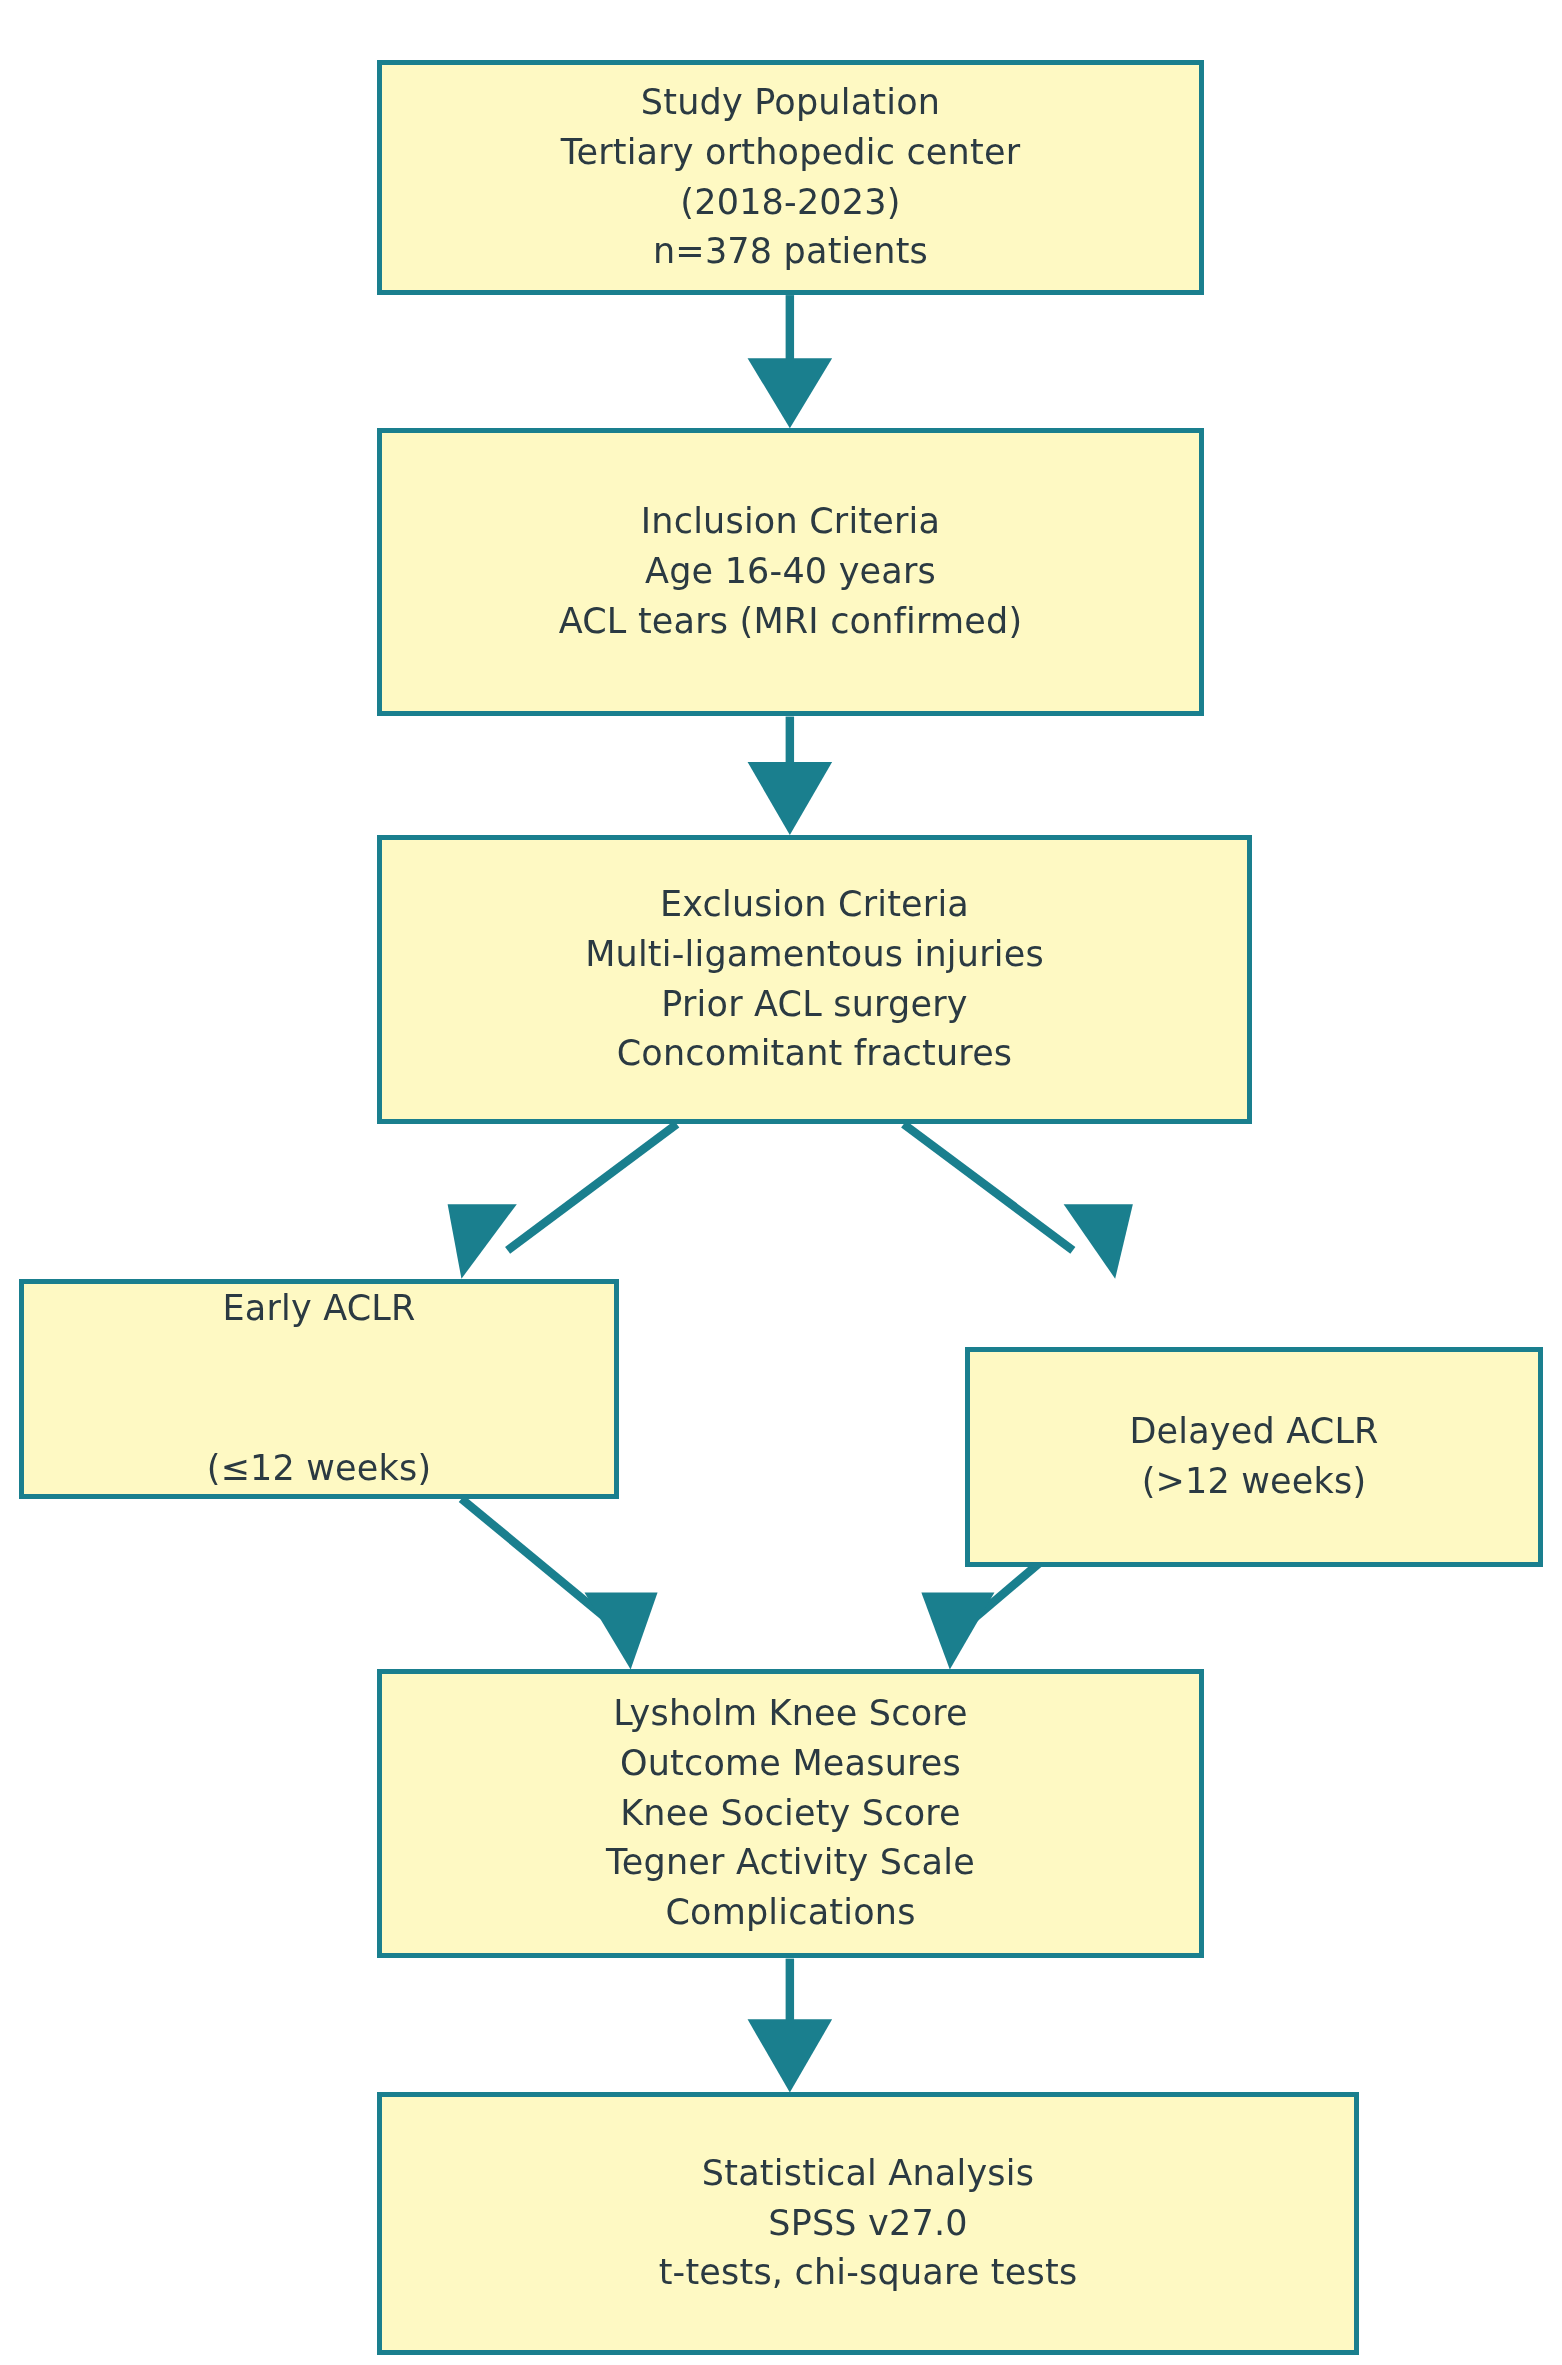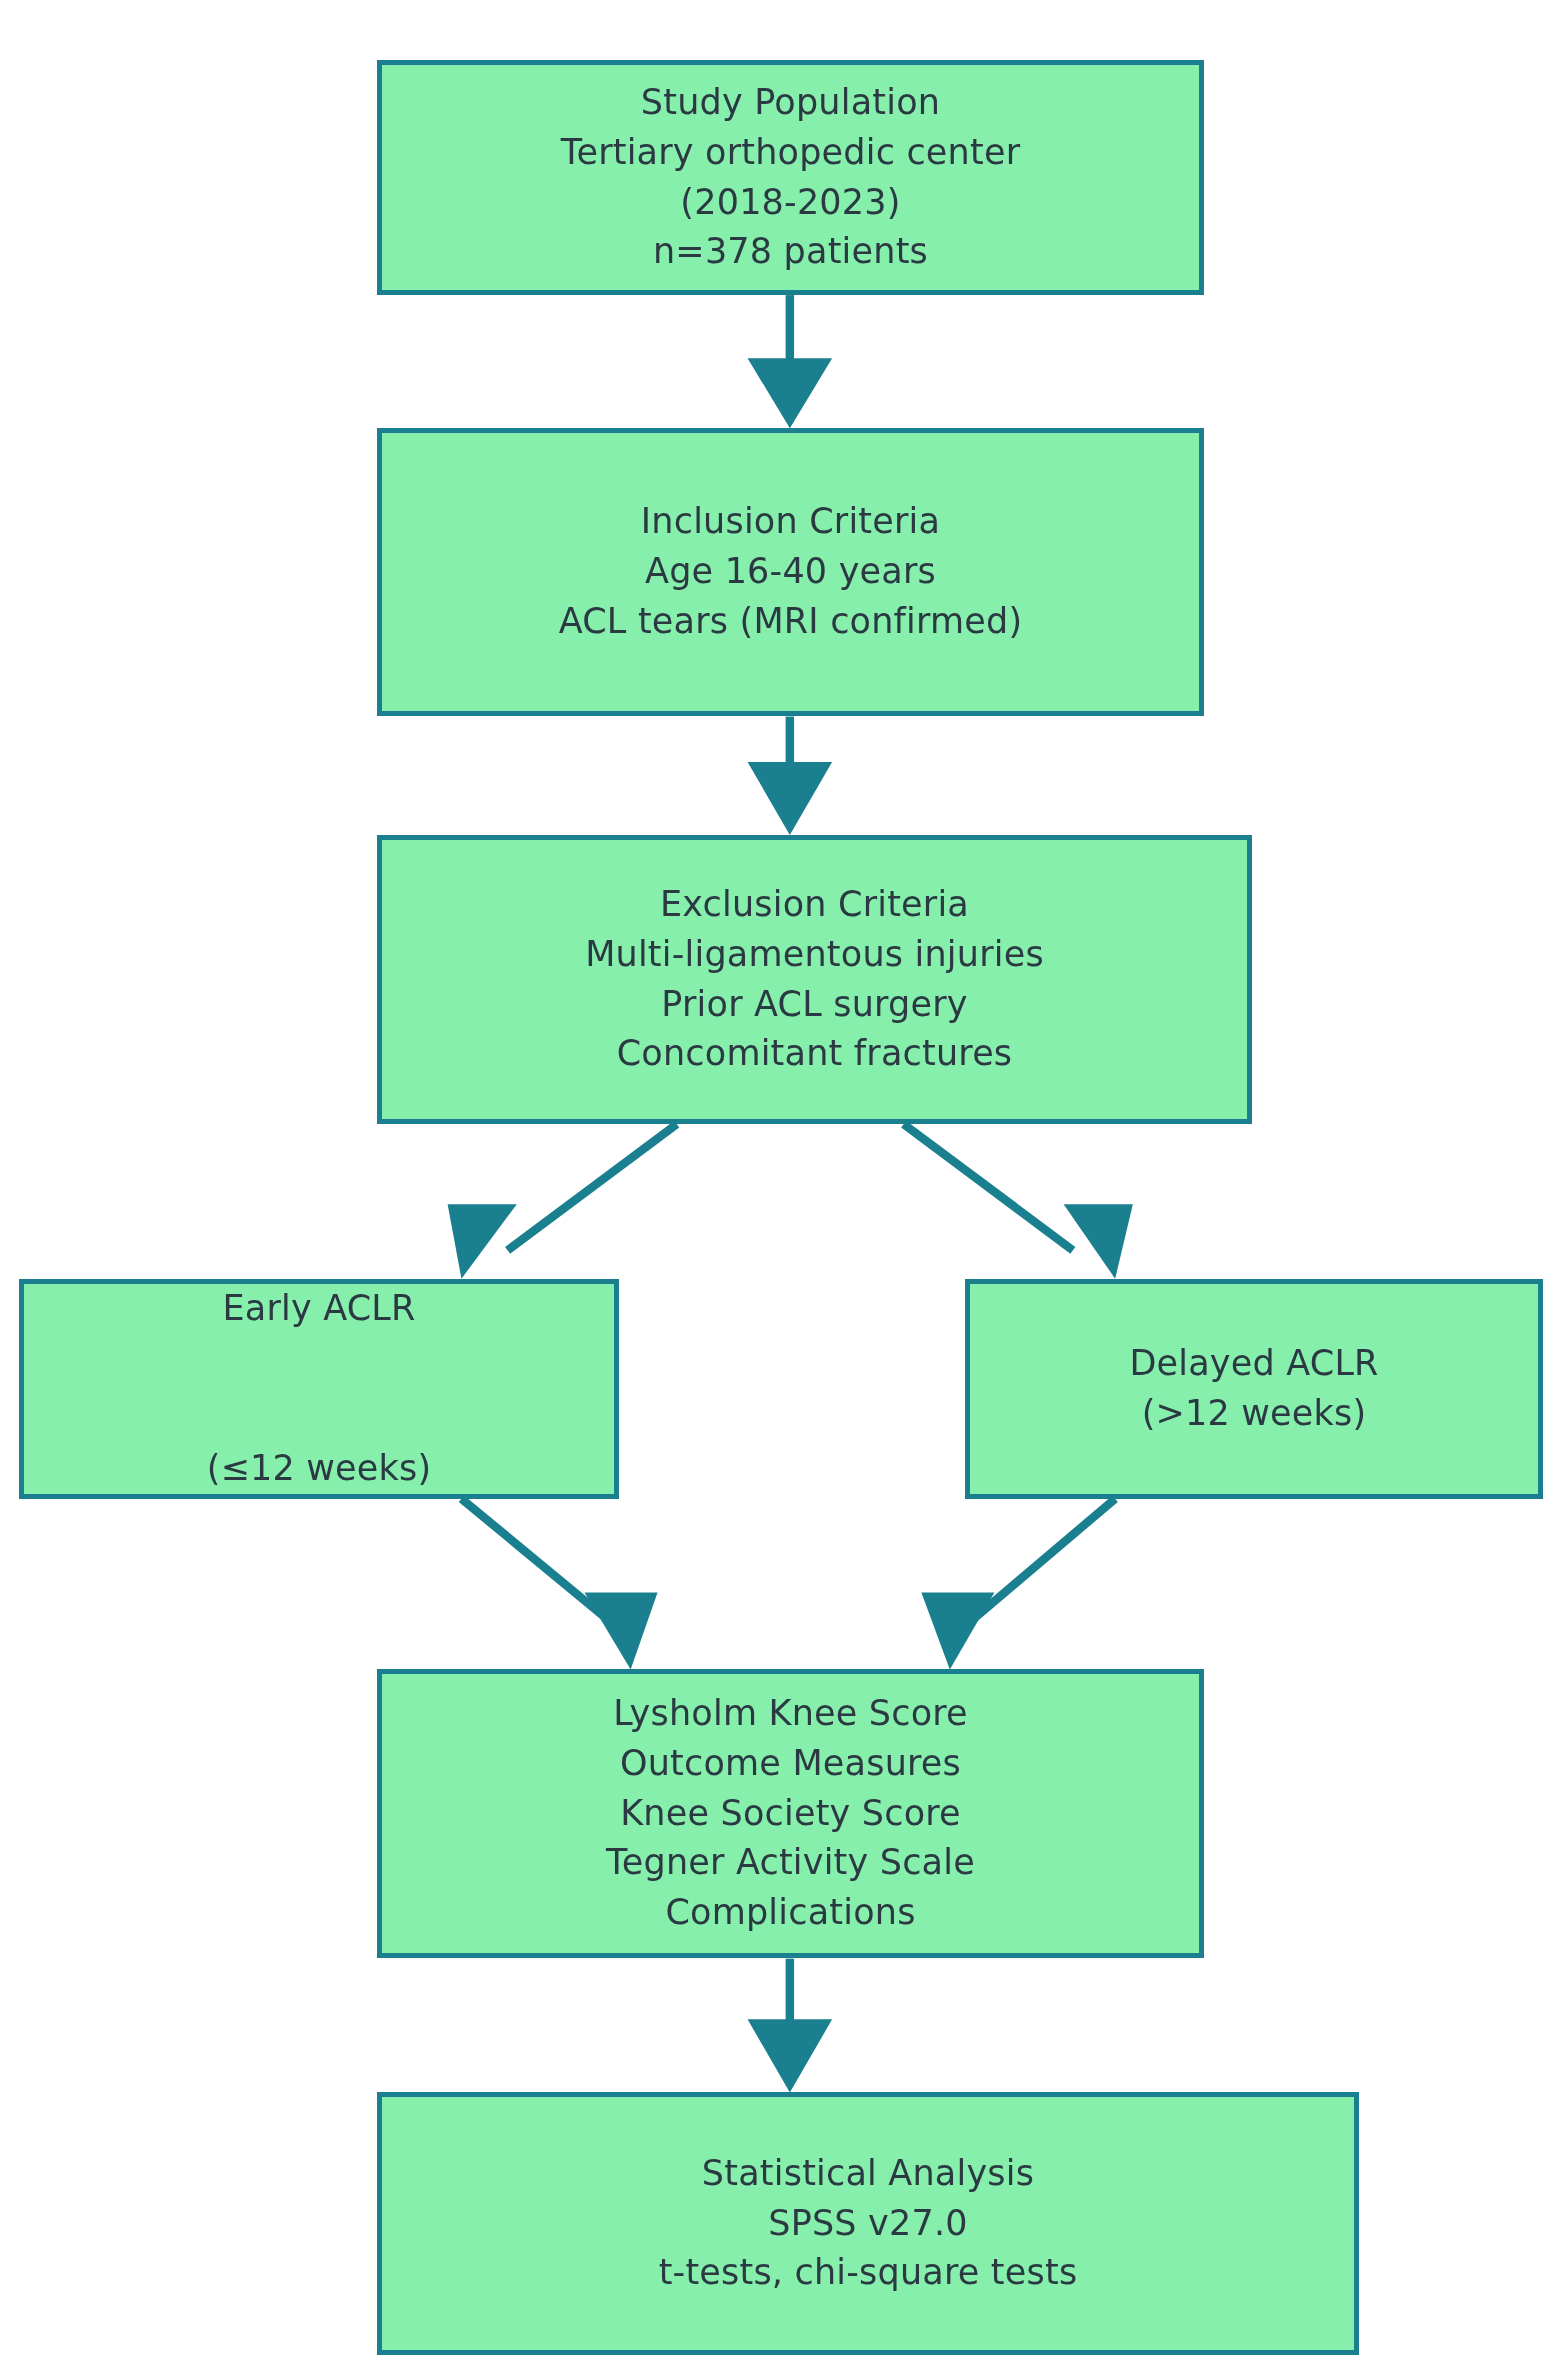--- a/index.html
+++ b/index.html
@@ -21,21 +21,21 @@
   .fc-svg {
     position: absolute;
     left: 0;
     top: 0;
     width: 1562px;
     height: 2366px;
   }
   .node-box {
     position: absolute;
     box-sizing: border-box;
-    background: #86efac;
+    background: #fef9c3;
     border: 5.4px solid #1a7f8e;
     display: flex;
     flex-direction: column;
     align-items: center;
     justify-content: center;
     z-index: 3;
   }
   .node-line {
     color: #2b3a42;
     font-size: 35px;
@@ -43,21 +43,21 @@
     text-align: center;
     white-space: pre;
     letter-spacing: 0.2px;
   }
 
   
   #box-study-population   { left: 377px;  top: 60px;   width: 827px; height: 235px; }
   #box-inclusion-criteria { left: 377px;  top: 428px;  width: 827px; height: 288px; }
   #box-exclusion-criteria { left: 377px;  top: 835px; width: 875px; height: 289px; }
   #box-early-aclr         { left: 19px;   top: 1279px; width: 600px;  height: 220px; justify-content: space-between; }
-  #box-delayed-aclr       { left: 965px; top: 1279px; width: 578px;  height: 220px; }
+  #box-delayed-aclr       { left: 965px; top: 1347px; width: 578px;  height: 220px; }
   #box-outcome-measures   { left: 377px;  top: 1669px; width: 827px; height: 289px; }
   #box-statistical-analysis { left: 377px; top: 2092px; width: 982px; height: 263px; }
 </style>
 </head>
 <body>
 
 <div id="flowchart-root">
 
   <svg class="fc-svg" viewBox="0 0 2031 3075" xmlns="http://www.w3.org/2000/svg">
 

